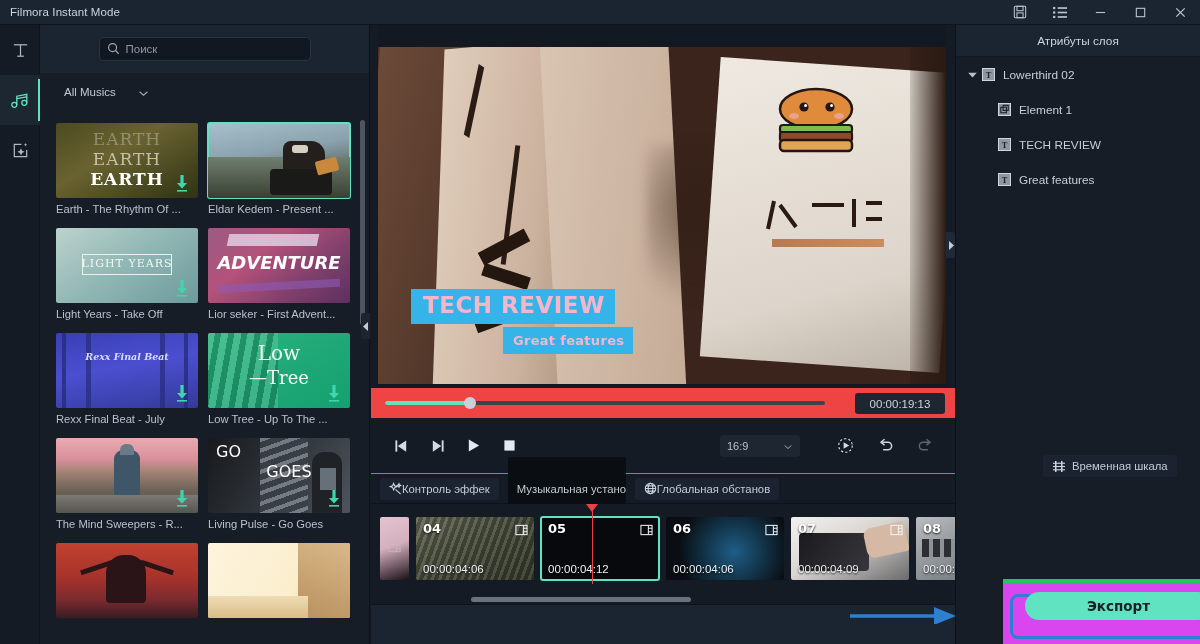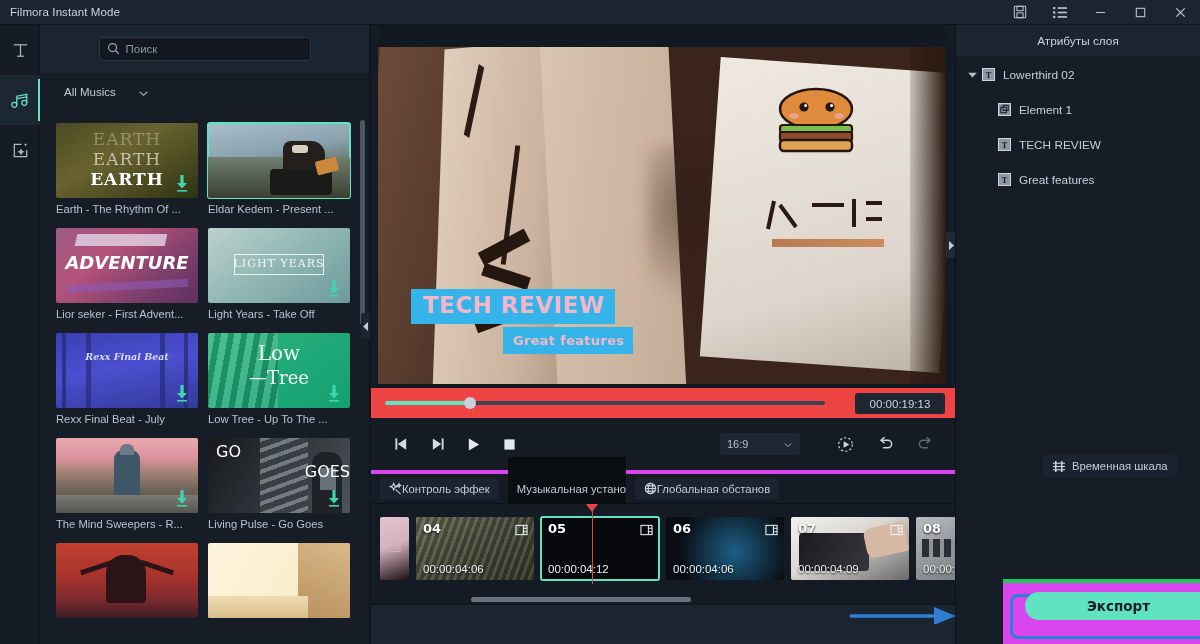--- a/index.html
+++ b/index.html
@@ -215,21 +215,21 @@
   }
   .tc-box {
     position: absolute; right: 10px; top: 5px; width: 90px; height: 21px;
     background: #1d2631; border-radius: 3px; display: flex;
     align-items: center; justify-content: center;
     font-size: 11.5px; color: #cdd5df; font-family: "Liberation Sans", sans-serif;
   }
   .ctrl-row {
     position: absolute; top: 393px; left: 0; width: 584px; height: 56px;
     background: #141b24; display: flex; align-items: center;
-    border-bottom: 4px solid #d946ef;
+    border-bottom: 1px solid #d946ef;
   }
   .ctrl-btn { width: 36px; height: 36px; display: flex; align-items: center; justify-content: center; }
   .ctrl-row .first { margin-left: 12px; }
   .ratio-sel {
     position: absolute; left: 349px; width: 80px; height: 22px;
     background: #1d2631; border-radius: 3px; display: flex; align-items: center;
     padding: 0 7px; justify-content: space-between;
   }
   .ratio-sel span { font-size: 11px; color: #b9c2cd; }
   .ctrl-right { position: absolute; right: 12px; display: flex; align-items: center; gap: 4px; }
@@ -455,43 +455,43 @@
               <div style="position:absolute;left:62px;top:46px;width:62px;height:26px;background:#1a1a18;border-radius:4px;"></div>
               <div style="position:absolute;left:108px;top:36px;width:22px;height:14px;background:#c9883b;border-radius:2px;transform:rotate(-15deg);"></div>
             </div>
           </div>
           <div class="m-name">Eldar Kedem - Present ...</div>
         </div>
       </div>
 
       <div class="music-row">
         <div class="music-card">
-          <div class="thumb" style="background:linear-gradient(140deg,#9b5b83,#b4527a 35%,#7e3f6b 70%,#5d3060);">
-            <div class="tw">
-              <div style="position:absolute;left:20px;top:6px;width:90px;height:12px;background:#e8dff0;opacity:.75;transform:skewX(-12deg);"></div>
-              <div class="ttxt" style="top:24px;font-size:18px;color:#fdfdfd;font-family:'DejaVu Sans',sans-serif;font-weight:bold;font-style:italic;">ADVENTURE</div>
-              <div style="position:absolute;left:10px;top:54px;width:122px;height:8px;background:#8e5ab8;opacity:.6;transform:rotate(-3deg);"></div>
-            </div>
-          </div>
-          <div class="m-name">Lior seker - First Advent...</div>
-        </div>
-        <div class="music-card">
           <div class="thumb" style="background:linear-gradient(145deg,#bcd2cd,#8fb6b3 50%,#6d9a9c);">
             <div class="tw">
               <div style="position:absolute;left:26px;top:26px;width:90px;height:21px;border:1px solid #e9f2ef;"></div>
               <div class="ttxt" style="top:29px;font-size:11px;color:#f2f7f5;letter-spacing:1px;">LIGHT YEARS</div>
             </div>
             <span class="dl">
               <svg width="16" height="18" viewBox="0 0 16 18" fill="#3fd6ad">
                   <path d="M6.4 0h3.2v8h3.4L8 13.6 3 8h3.4z"></path>
                   <rect x="3" y="15" width="10" height="1.6"></rect>
                 </svg>
             </span>
           </div>
           <div class="m-name">Light Years - Take Off</div>
+        </div>
+        <div class="music-card">
+          <div class="thumb" style="background:linear-gradient(140deg,#9b5b83,#b4527a 35%,#7e3f6b 70%,#5d3060);">
+            <div class="tw">
+              <div style="position:absolute;left:20px;top:6px;width:90px;height:12px;background:#e8dff0;opacity:.75;transform:skewX(-12deg);"></div>
+              <div class="ttxt" style="top:24px;font-size:18px;color:#fdfdfd;font-family:'DejaVu Sans',sans-serif;font-weight:bold;font-style:italic;">ADVENTURE</div>
+              <div style="position:absolute;left:10px;top:54px;width:122px;height:8px;background:#8e5ab8;opacity:.6;transform:rotate(-3deg);"></div>
+            </div>
+          </div>
+          <div class="m-name">Lior seker - First Advent...</div>
         </div>
       </div>
 
       <div class="music-row">
         <div class="music-card">
           <div class="thumb" style="background:linear-gradient(170deg,#3a3fb4,#4b4fd0 45%,#343a9a);">
             <div class="tw">
               <div style="position:absolute;left:6px;top:0;width:4px;height:75px;background:#272c7a;opacity:.8;"></div>
               <div style="position:absolute;left:30px;top:0;width:5px;height:75px;background:#272c7a;opacity:.7;"></div>
               <div style="position:absolute;left:104px;top:0;width:5px;height:75px;background:#272c7a;opacity:.7;"></div>
@@ -542,21 +542,21 @@
           </div>
           <div class="m-name">The Mind Sweepers - R...</div>
         </div>
         <div class="music-card">
           <div class="thumb" style="background:linear-gradient(120deg,#17191c,#2d3238 45%,#4e545b);">
             <div class="tw">
               <div style="position:absolute;left:52px;top:0;width:48px;height:75px;background:repeating-linear-gradient(160deg,#7f868e 0 4px,#3a4046 4px 10px);opacity:.85;"></div>
               <div style="position:absolute;left:104px;top:14px;width:30px;height:61px;background:#1f2226;border-radius:12px 12px 0 0;"></div>
               <div style="position:absolute;left:112px;top:30px;width:16px;height:22px;background:#657079;"></div>
               <div class="ttxt" style="top:4px;font-size:16px;color:#fff;text-align:left;padding-left:8px;font-family:'DejaVu Sans',sans-serif;">GO</div>
-              <div class="ttxt" style="top:24px;font-size:16px;color:#fff;text-align:right;padding-left:20px;font-family:'DejaVu Sans',sans-serif;">GOES</div>
+              <div class="ttxt" style="top:24px;font-size:16px;color:#fff;text-align:center;padding-left:20px;font-family:'DejaVu Sans',sans-serif;">GOES</div>
             </div>
             <span class="dl">
               <svg width="16" height="18" viewBox="0 0 16 18" fill="#3fd6ad">
                   <path d="M6.4 0h3.2v8h3.4L8 13.6 3 8h3.4z"></path>
                   <rect x="3" y="15" width="10" height="1.6"></rect>
                 </svg>
             </span>
           </div>
           <div class="m-name">Living Pulse - Go Goes</div>
         </div>

